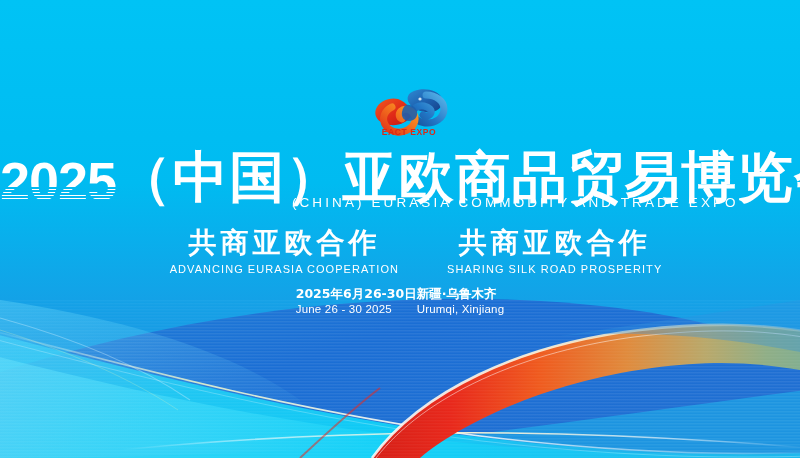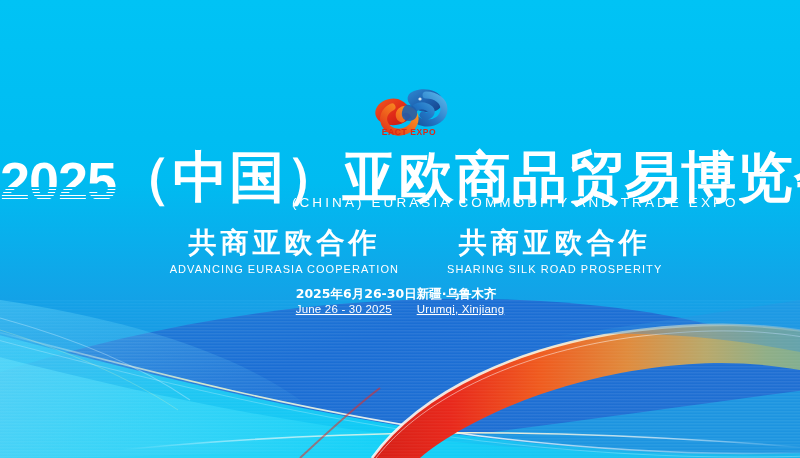--- a/index.html
+++ b/index.html
@@ -148,21 +148,20 @@
     white-space: nowrap;
     font-family: "DejaVu Sans", "Liberation Sans", sans-serif;
   }
   .dp-en {
     font-size: 11.5px;
     font-weight: 400;
     color: #ffffff;
     line-height: 1.3;
     white-space: nowrap;
     letter-spacing: 0.2px;
-    text-decoration: underline;
   }
 </style>
 </head>
 <body>
 
 <div id="poster">
 
   <svg class="bg-svg" viewBox="0 0 800 458" preserveAspectRatio="none">
     <defs>
       <linearGradient id="gSky" x1="0" y1="0" x2="0" y2="1">

